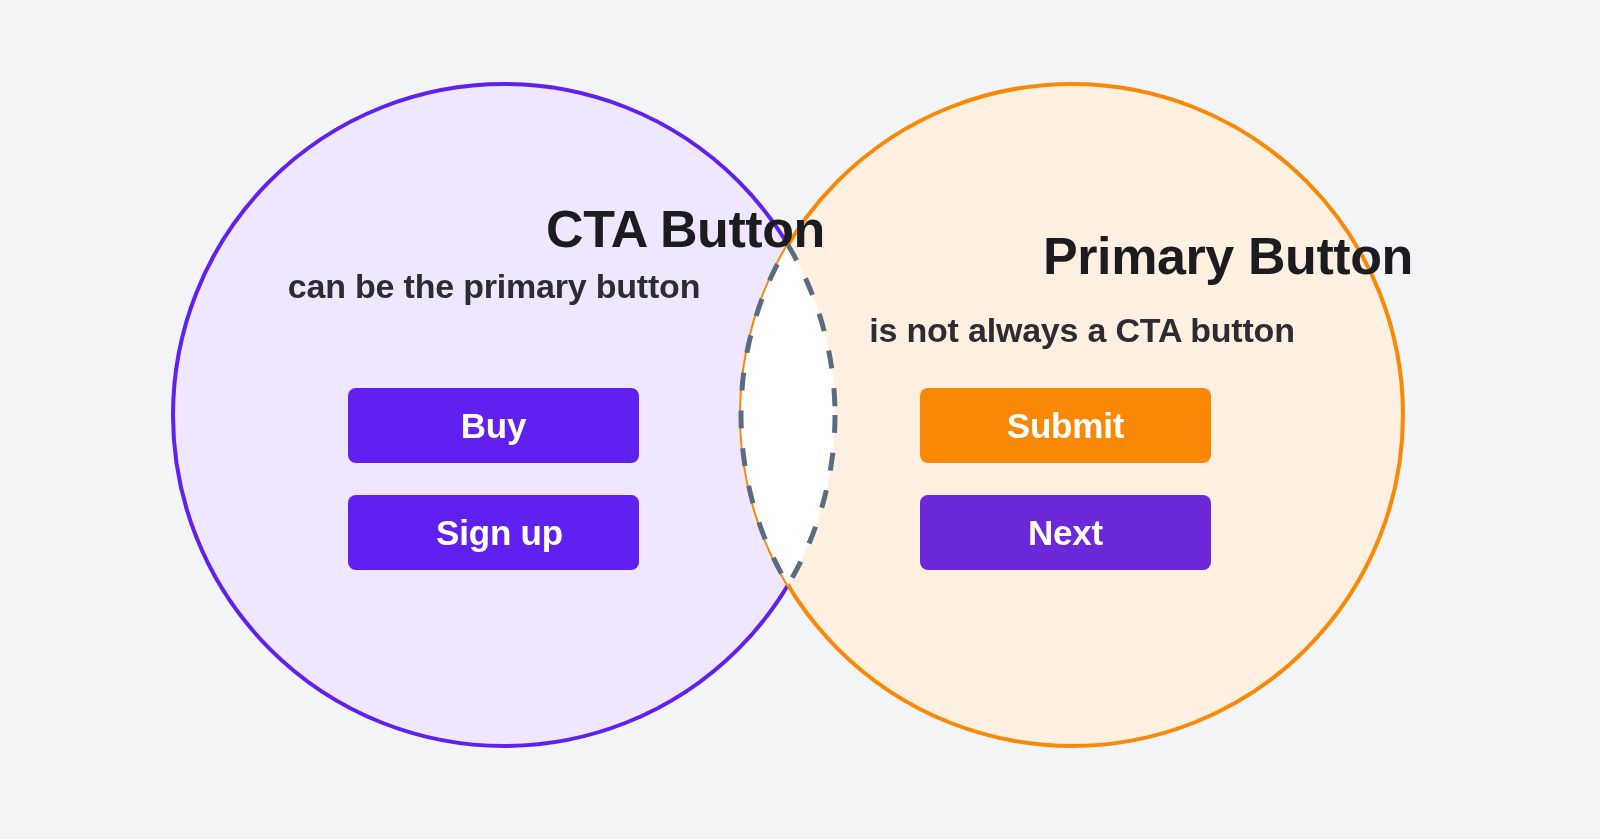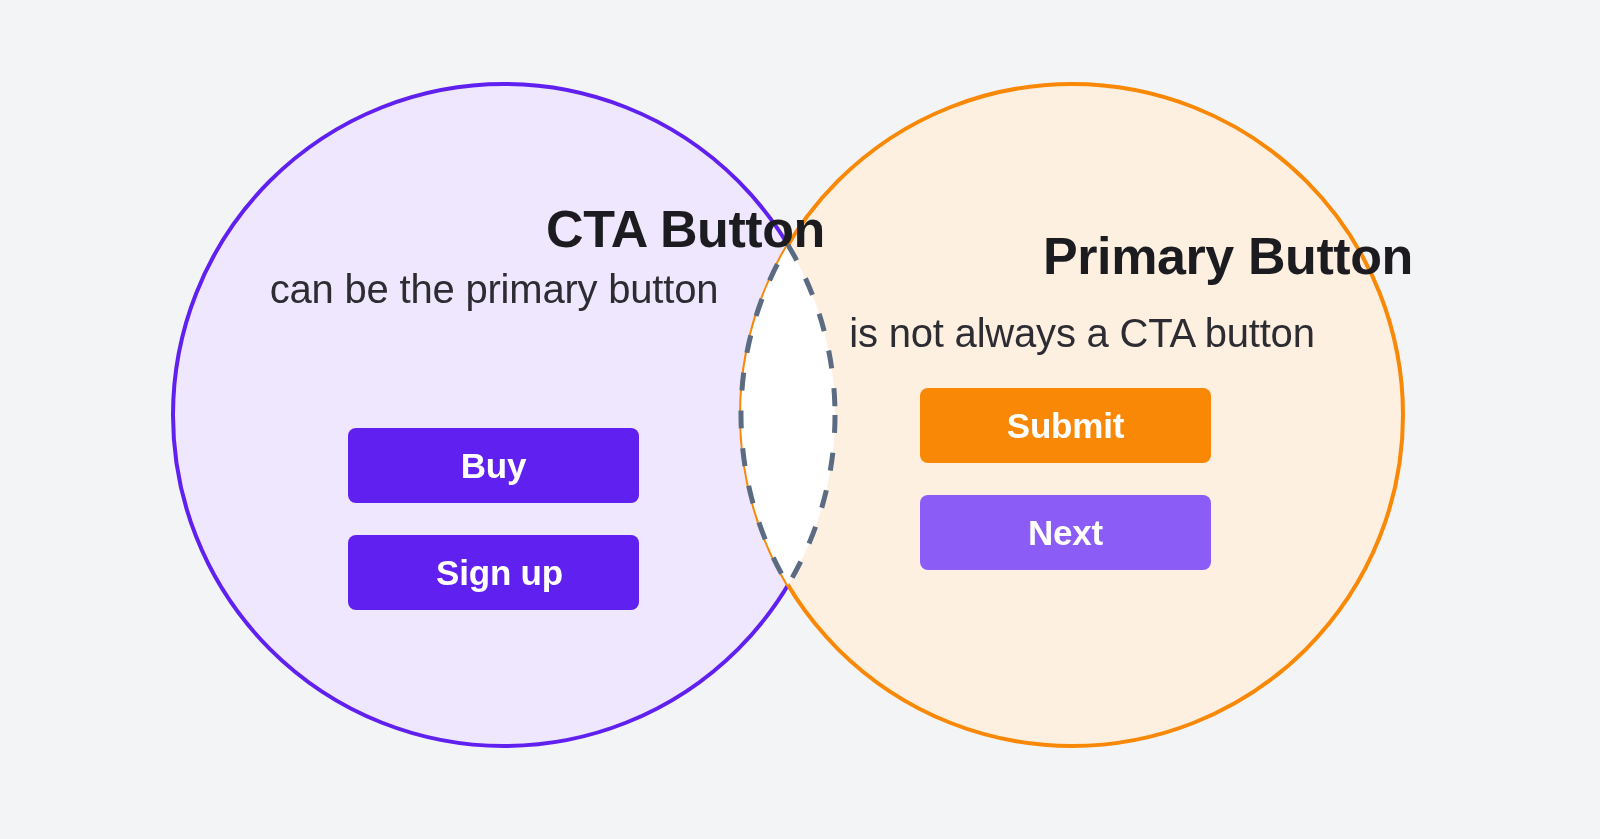--- a/index.html
+++ b/index.html
@@ -47,22 +47,22 @@
     font-weight: bold;
     letter-spacing: -0.4px;
     line-height: 1;
     white-space: nowrap;
   }
   .set-subheading {
     position: absolute;
     width: 100%;
     text-align: center;
     color: #2c2c32;
-    font-size: 40px;
-    font-weight: normal;
+    font-size: 34px;
+    font-weight: bold;
     letter-spacing: -0.2px;
     line-height: 1;
     white-space: nowrap;
   }
   .btn-stack {
     position: absolute;
     display: flex;
     flex-direction: column;
     gap: 32px;
   }
@@ -83,21 +83,21 @@
     justify-content: center;
     box-sizing: border-box;
   }
   .pill-button.cta { background: #6020f0; }
   .pill-button.primary { background: #f98806; }
 
   
   #set-cta { left: 173px; top: 84px; width: 662px; height: 662px; }
   #set-cta .set-heading    { top: 119px; left: -10px; }
   #set-cta .set-subheading { top: 185px; left: -10px; }
-  #set-cta .btn-stack      { left: 175px; top: 304px; margin-top: 40px; }
+  #set-cta .btn-stack      { left: 175px; top: 304px; }
 
   
   #set-primary { left: 741px; top: 84px; width: 662px; height: 662px; }
   #set-primary .set-heading    { top: 119px; left: 10px; margin-top: 27px; }
   #set-primary .set-subheading { top: 185px; left: 10px; margin-top: 44px; }
   #set-primary .btn-stack      { left: 179px; top: 304px; }
 </style>
 </head>
 <body style="background: rgb(243, 244, 246);">
 
@@ -141,18 +141,18 @@
         <button class="pill-button cta" style="background: rgb(96, 32, 240);">Buy</button>
         <button class="pill-button cta" style="background: rgb(96, 32, 240); padding-left: 12px;">Sign up</button>
       </div>
     </div>
 
     <div class="set-group" id="set-primary">
       <div class="set-heading">Primary Button</div>
       <div class="set-subheading">is not always a CTA button</div>
       <div class="btn-stack">
         <button class="pill-button primary" style="background: rgb(249, 136, 6);">Submit</button>
-        <button class="pill-button primary" style="background: #8b5cf6;">Next</button>
+        <button class="pill-button primary" style="background: #6d28d9;">Next</button>
       </div>
     </div>
 
   </div>
 </div>
 
 </body></html>

